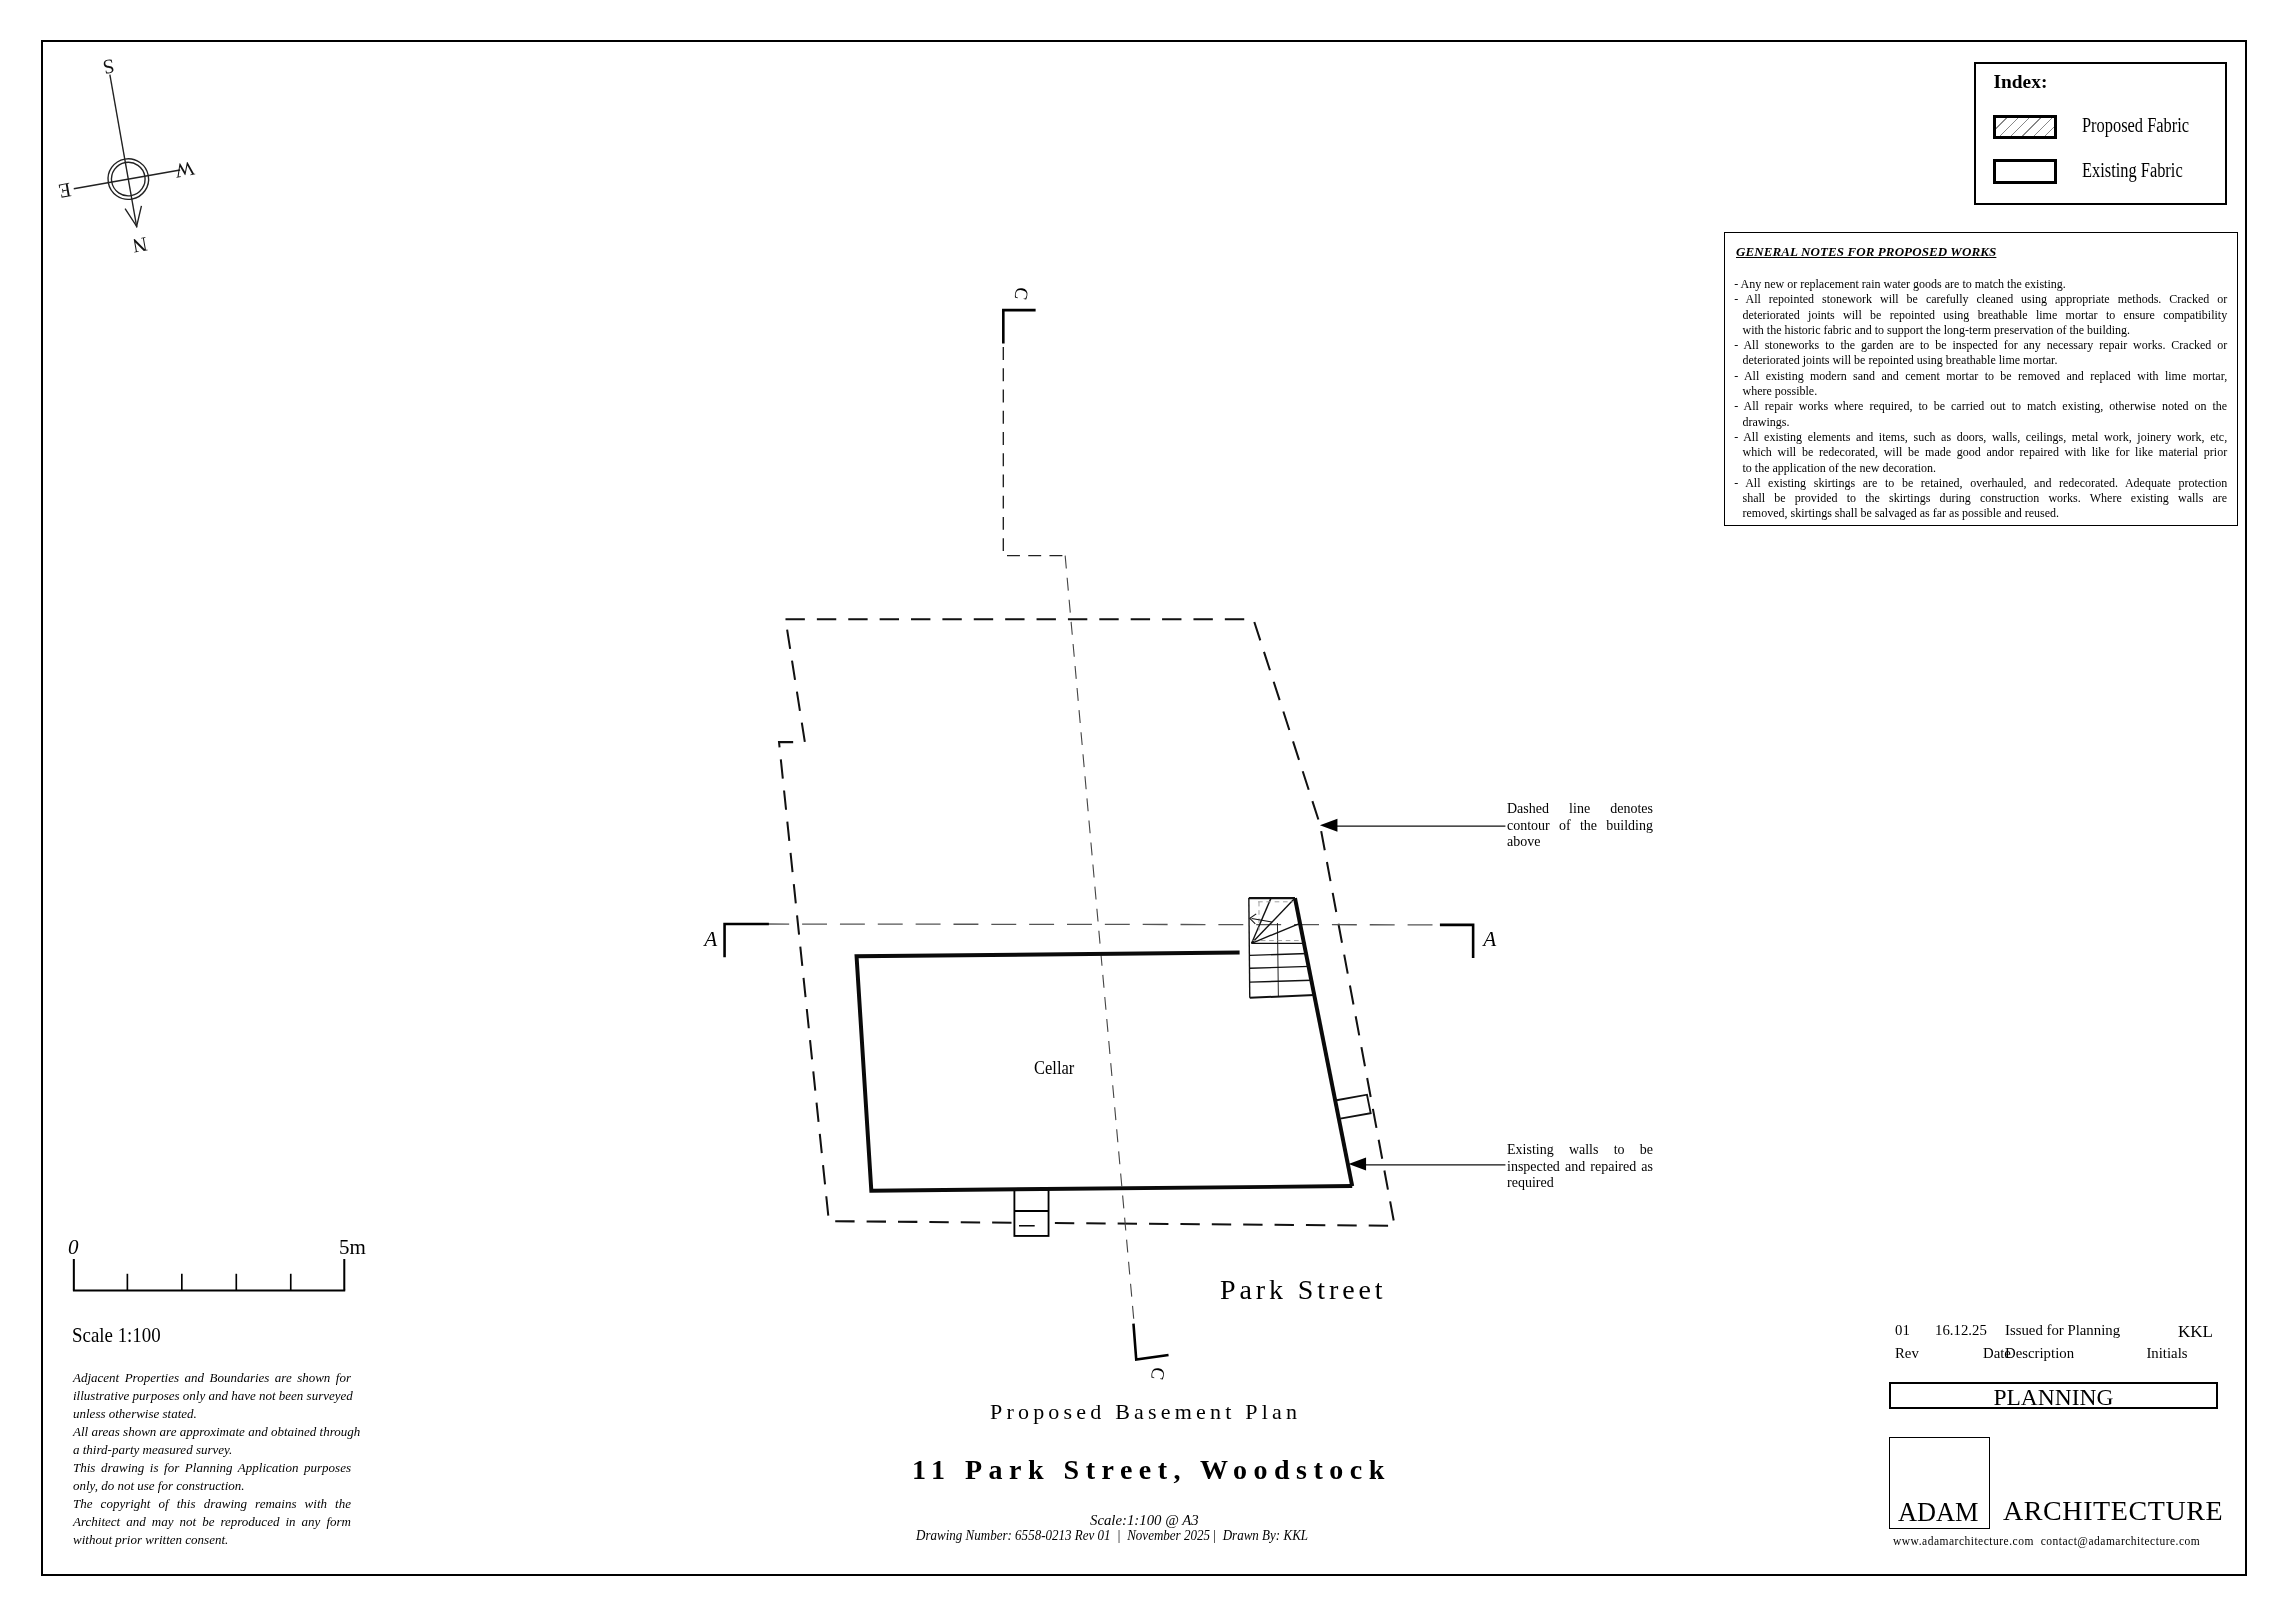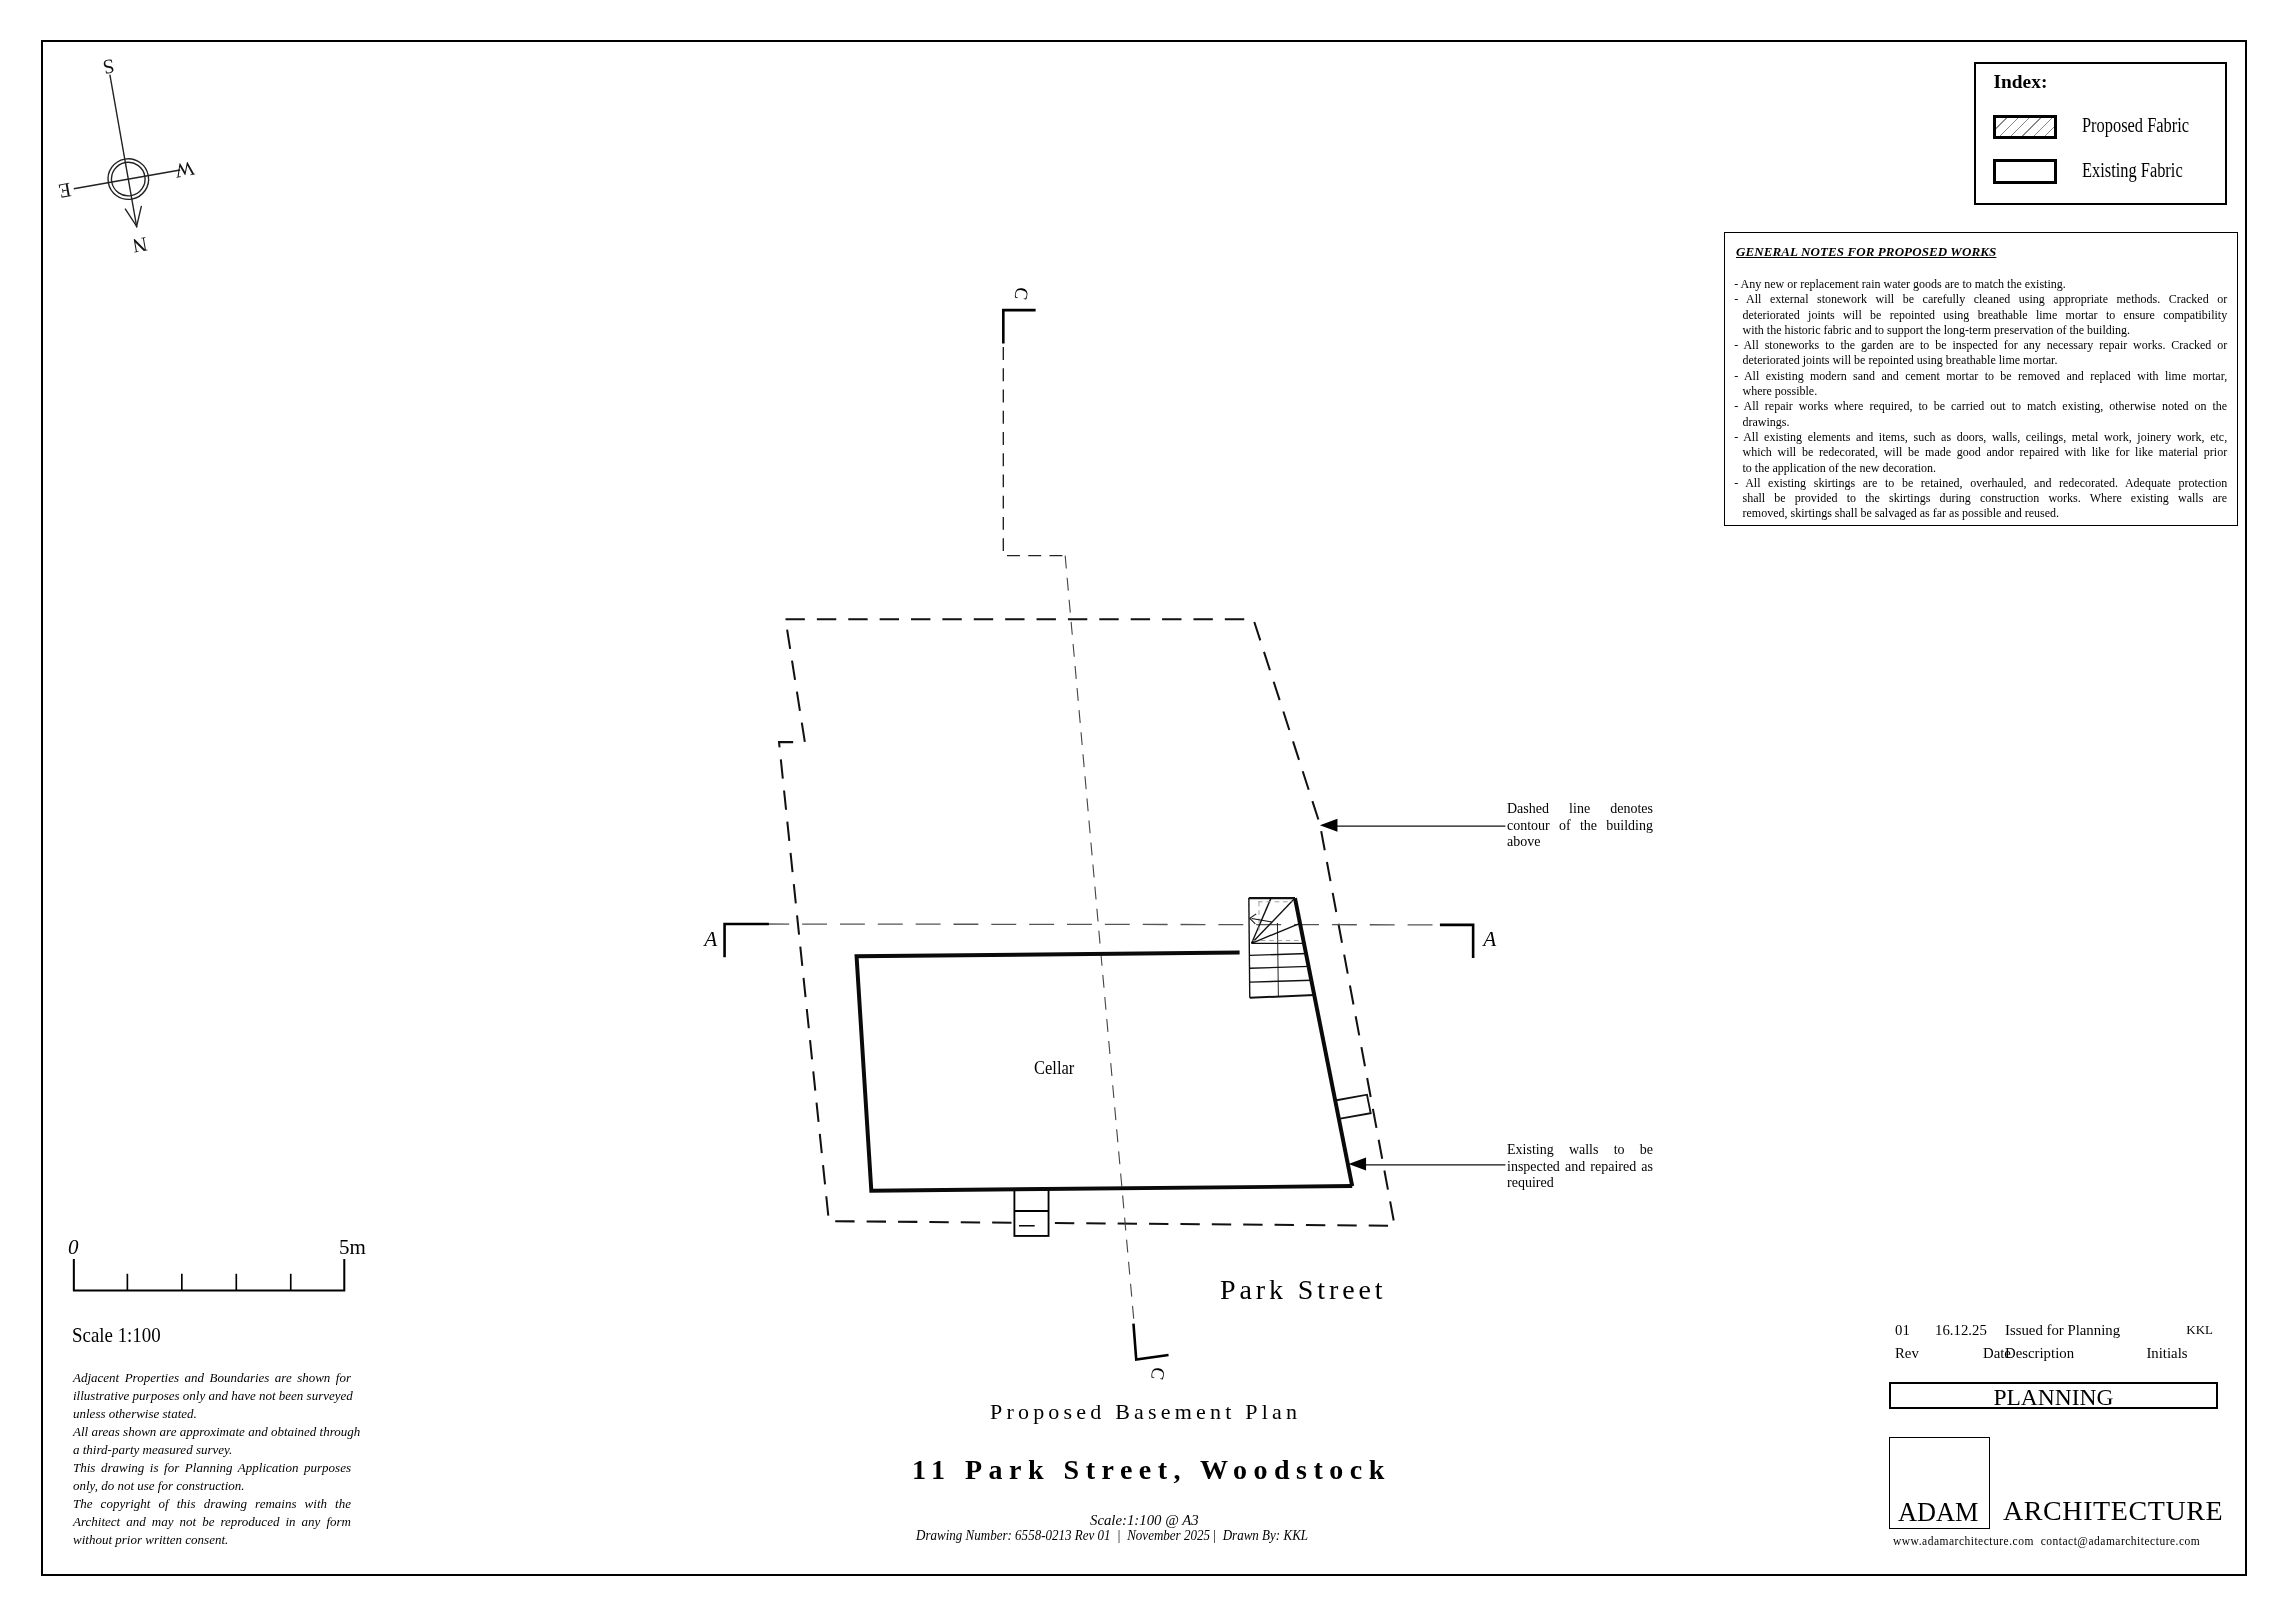--- a/index.html
+++ b/index.html
@@ -129,21 +129,21 @@
 
   <div class="abs" style="left:106px;top:95px;font-size:20px;transform:scaleX(0.82);transform-origin:0 0;">Existing Fabric</div>
 </div>
 
 <div class="abs" style="left:1724px;top:232px;width:512px;height:292px;border:1.8px solid #000;">
 
   <div class="abs" style="left:11px;top:11px;font-size:13px;font-weight:bold;font-style:italic;text-decoration:underline;letter-spacing:0.1px;">GENERAL NOTES FOR PROPOSED WORKS</div>
 
   <div class="abs" id="notes" style="left:9.2px;top:44px;width:493px;font-size:12px;line-height:15.3px;">
     <div class="jl">- Any new or replacement rain water goods are to match the existing.</div>
-    <div class="j">- All external stonework will be carefully cleaned using appropriate methods. Cracked or</div>
+    <div class="j">- All repointed stonework will be carefully cleaned using appropriate methods. Cracked or</div>
     <div class="j" style="padding-left:8.3px;">deteriorated joints will be repointed using breathable lime mortar to ensure compatibility</div>
     <div class="jl" style="padding-left:8.3px;">with the historic fabric and to support  the long-term preservation of the building.</div>
     <div class="j">- All stoneworks to the garden are to be inspected for any necessary repair works. Cracked or</div>
     <div class="jl" style="padding-left:8.3px;">deteriorated joints will be repointed using breathable lime mortar.</div>
     <div class="j">- All existing modern sand and cement mortar to be removed and replaced with lime mortar,</div>
     <div class="jl" style="padding-left:8.3px;">where possible.</div>
     <div class="j">- All repair works where required, to be carried out to match existing, otherwise noted on the</div>
     <div class="jl" style="padding-left:8.3px;">drawings.</div>
     <div class="j">- All existing elements and items, such as doors, walls, ceilings, metal work, joinery work, etc,</div>
     <div class="j" style="padding-left:8.3px;">which will be redecorated, will be made good andor repaired with like for like material prior</div>
@@ -193,21 +193,21 @@
 
 <div class="abs" style="left:912px;top:1454px;font-size:28px;font-weight:bold;letter-spacing:6.5px;">11 Park Street, Woodstock</div>
 
 <div class="abs" style="left:1090px;top:1512px;font-size:14.8px;font-style:italic;">Scale:1:100 @ A3</div>
 
 <div class="abs" style="left:916px;top:1527px;font-size:14.8px;font-style:italic;transform:scaleX(0.88);transform-origin:0 0;">Drawing Number: 6558-0213 Rev 01&nbsp;&nbsp;|&nbsp;&nbsp;November 2025 |&nbsp;&nbsp;Drawn By: KKL</div>
 
 <div class="abs" style="left:1895px;top:1322px;font-size:14.8px;">01</div>
 <div class="abs" style="left:1935px;top:1322px;font-size:14.8px;">16.12.25</div>
 <div class="abs" style="left:2005px;top:1322px;font-size:14.8px;">Issued for Planning</div>
-<div class="abs" style="left:2121px;top:1322px;width:92px;font-size:13px;text-align:right;">KKL</div>
+<div class="abs" style="left:2121px;top:1322px;width:92px;font-size:17px;text-align:right;">KKL</div>
 
 <div class="abs" style="left:1895px;top:1345px;font-size:14.8px;">Rev</div>
 <div class="abs" style="left:1935px;top:1345px;font-size:14.8px;margin-left:48px;">Date</div>
 <div class="abs" style="left:2005px;top:1345px;font-size:14.8px;">Description</div>
 <div class="abs" style="left:2121px;top:1345px;width:92px;font-size:14.8px;text-align:center;">Initials</div>
 
 <div class="abs" style="left:1889px;top:1382px;width:325px;height:23px;border:2.8px solid #000;text-align:center;font-size:23.5px;line-height:27px;">PLANNING</div>
 
 <div class="abs" style="left:1889px;top:1437px;width:99px;height:90px;border:1.8px solid #000;"></div>
 

